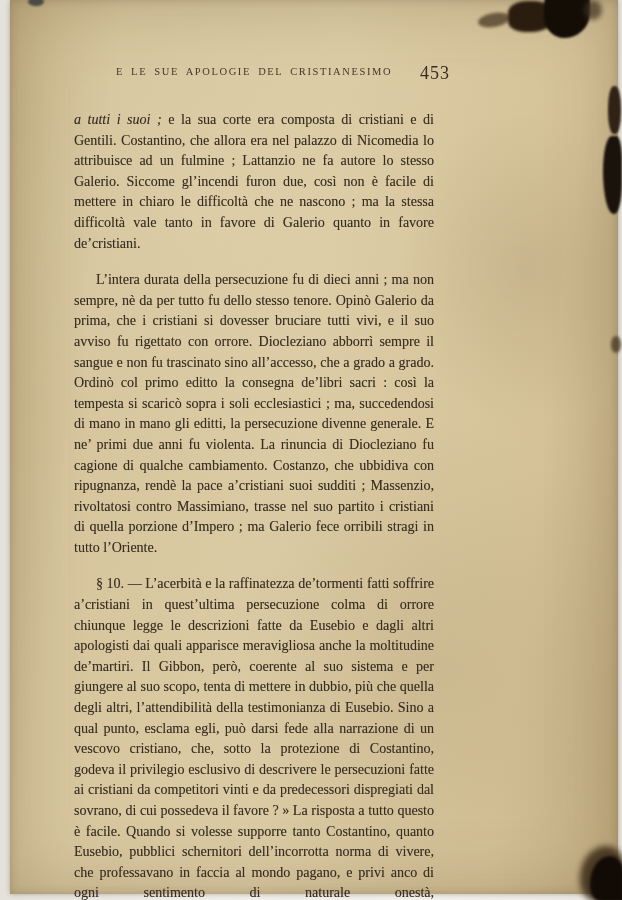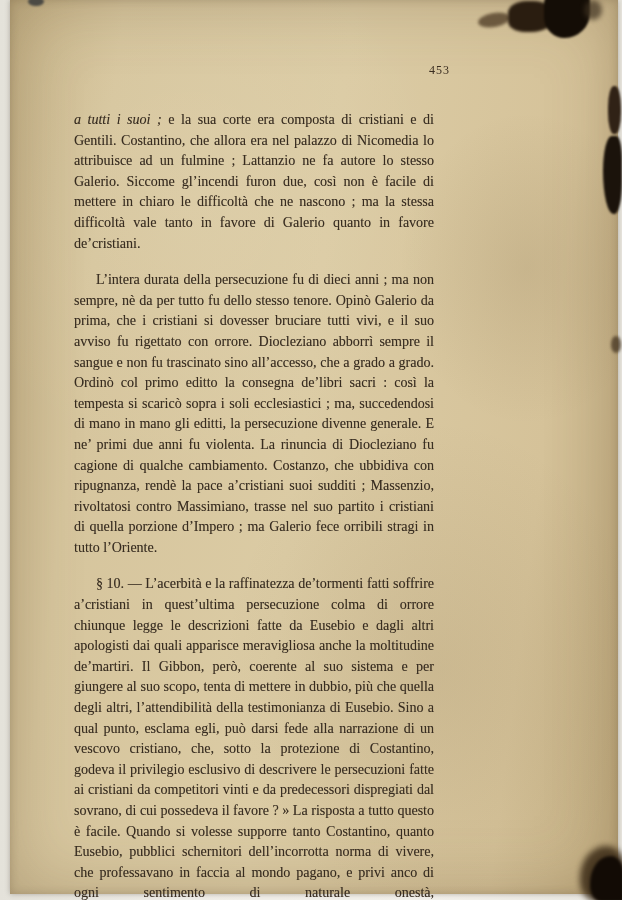--- a/index.html
+++ b/index.html
@@ -36,21 +36,21 @@
     text-align: center;
     font-size: 10.5px;
     letter-spacing: 1.6px;
     word-spacing: 3px;
     color: #463829;
     white-space: nowrap;
   }
   .page-number {
     position: absolute;
     right: 0; top: -3px;
-    font-size: 12px;
+    font-size: 18px;
     letter-spacing: 1px;
     color: #3a2d20;
     text-align: center;
   }
   .text-block {
     position: absolute;
     left: 48px; top: 94px; width: 392px;
     font-size: 14px;
     line-height: 20.6px;
     text-align: justify;
@@ -73,20 +73,21 @@
   .sm-br-outer   { left: 580px; top: 846px; width: 46px; height: 56px; background: #3a2a16; border-radius: 60% 45% 10% 40%; filter: blur(3px); opacity: .85; }
   .sm-br-inner   { left: 590px; top: 856px; width: 34px; height: 46px; background: #120b05; border-radius: 60% 40% 5% 35%; filter: blur(1.5px); }
 </style>
 </head>
 <body>
 
 <div class="scan">
 
   <div class="page">
     <div class="header">
+      <span class="running-title">E LE SUE APOLOGIE DEL CRISTIANESIMO</span>
       <span class="page-number">453</span>
     </div>
 
     <div class="text-block">
       <p class="para first-continuation"><em>a tutti i suoi ;</em><span> e la sua corte era composta di cristiani e di Gentili. Costantino, che allora era nel palazzo di Nicomedia lo attribuisce ad un fulmine ; Lattanzio ne fa autore lo stesso Galerio. Siccome gl’incendi furon due, così non è facile di mettere in chiaro le difficoltà che ne nascono ; ma la stessa difficoltà vale tanto in favore di Galerio quanto in favore de’cristiani.</span></p>
       <p class="para"><span>L’intera durata della persecuzione fu di dieci anni ; ma non sempre, nè da per tutto fu dello stesso tenore. Opinò Galerio da prima, che i cristiani si dovesser bruciare tutti vivi, e il suo avviso fu rigettato con orrore. Diocleziano abborrì sempre il sangue e non fu trascinato sino all’accesso, che a grado a grado. Ordinò col primo editto la consegna de’libri sacri : così la tempesta si scaricò sopra i soli ecclesiastici ; ma, succedendosi di mano in mano gli editti, la persecuzione divenne generale. E ne’ primi due anni fu violenta. La rinuncia di Diocleziano fu cagione di qualche cambiamento. Costanzo, che ubbidiva con ripugnanza, rendè la pace a’cristiani suoi sudditi ; Massenzio, rivoltatosi contro Massimiano, trasse nel suo partito i cristiani di quella porzione d’Impero ; ma Galerio fece orribili stragi in tutto l’Oriente.</span></p>
       <p class="para continues"><span class="section-mark">§ 10. —</span><span> L’acerbità e la raffinatezza de’tormenti fatti soffrire a’cristiani in quest’ultima persecuzione colma di orrore chiunque legge le descrizioni fatte da Eusebio e dagli altri apologisti dai quali apparisce meravigliosa anche la moltitudine de’martiri. Il Gibbon, però, coerente al suo sistema e per giungere al suo scopo, tenta di mettere in dubbio, più che quella degli altri, l’attendibilità della testimonianza di Eusebio. Sino a qual punto, esclama egli, può darsi fede alla narrazione di un vescovo cristiano, che, sotto la protezione di Costantino, godeva il privilegio esclusivo di descrivere le persecuzioni fatte ai cristiani da competitori vinti e da predecessori dispregiati dal sovrano, di cui possedeva il favore ? » La risposta a tutto questo è facile. Quando si volesse supporre tanto Costantino, quanto Eusebio, pubblici schernitori dell’incorrotta norma di vivere, che professavano in faccia al mondo pagano, e privi anco di ogni sentimento di naturale onestà,</span></p>
     </div>
   </div>
 

